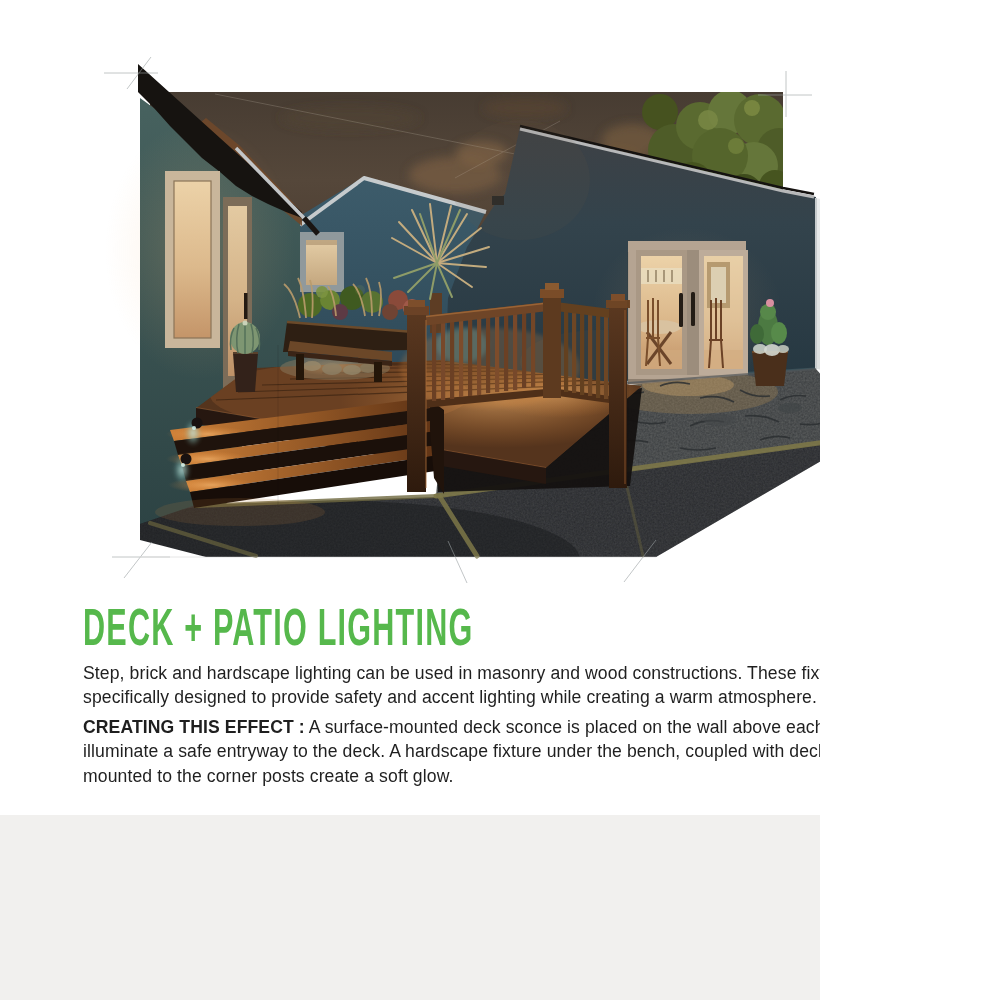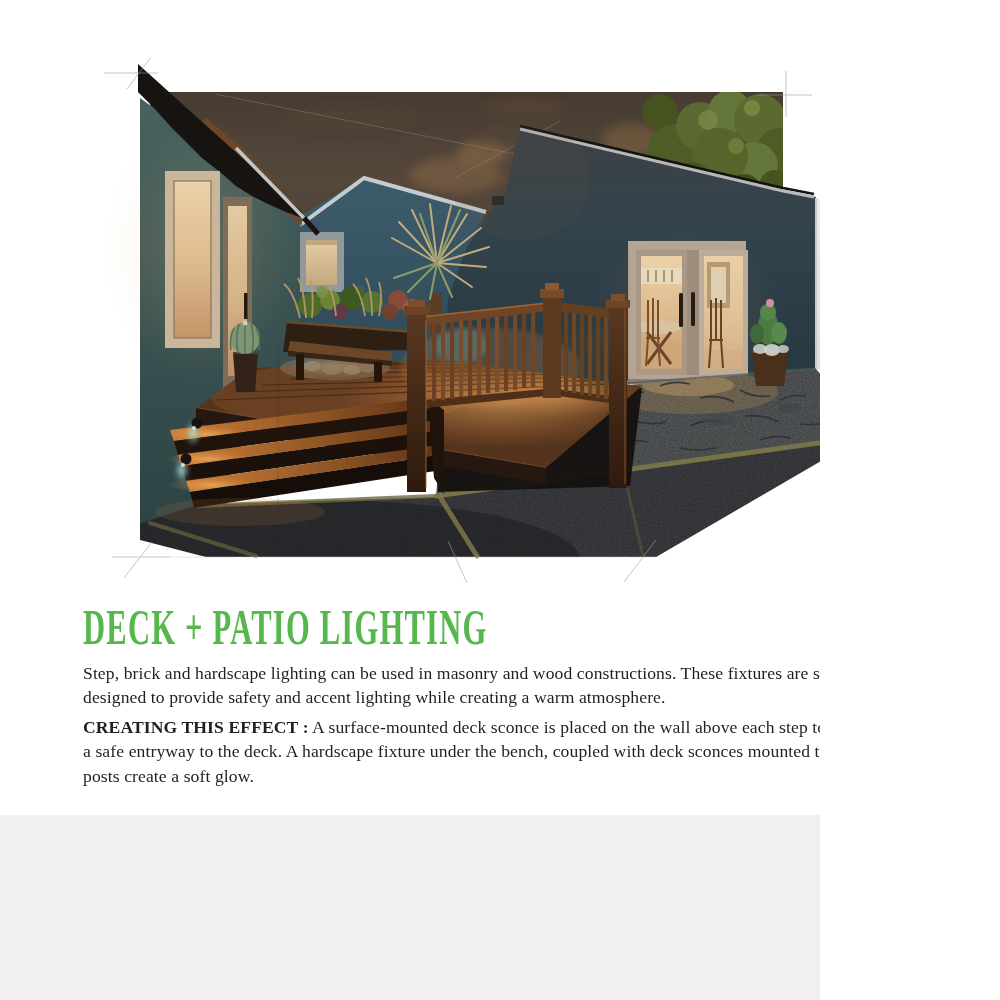--- a/index.html
+++ b/index.html
@@ -6,21 +6,21 @@
     --accent-green:#56b84c;
     --text-dark:#1f1f1f;
     --title-dark:#232323;
     --footer-bg:#f1f0ee;
     --page-bg:#ffffff;
   }
   html,body{margin:0;padding:0;background:var(--page-bg);}
   .poster{
     position:relative;width:820px;height:1000px;overflow:hidden;
     background:var(--page-bg);
-    font-family:Liberation Serif, serif;
+    font-family:Liberation Sans, sans-serif;
   }
   .art{position:absolute;left:0;top:0;width:1000px;height:620px;}
   .headline{
     position:absolute;left:83px;top:602px;margin:0;
     font-size:51px;font-weight:700;letter-spacing:2px;line-height:1;
     color:var(--accent-green);white-space:nowrap;
     transform:scaleX(0.60);transform-origin:left center;
   }
   .body-text{
     position:absolute;left:83px;width:832px;margin:0;

